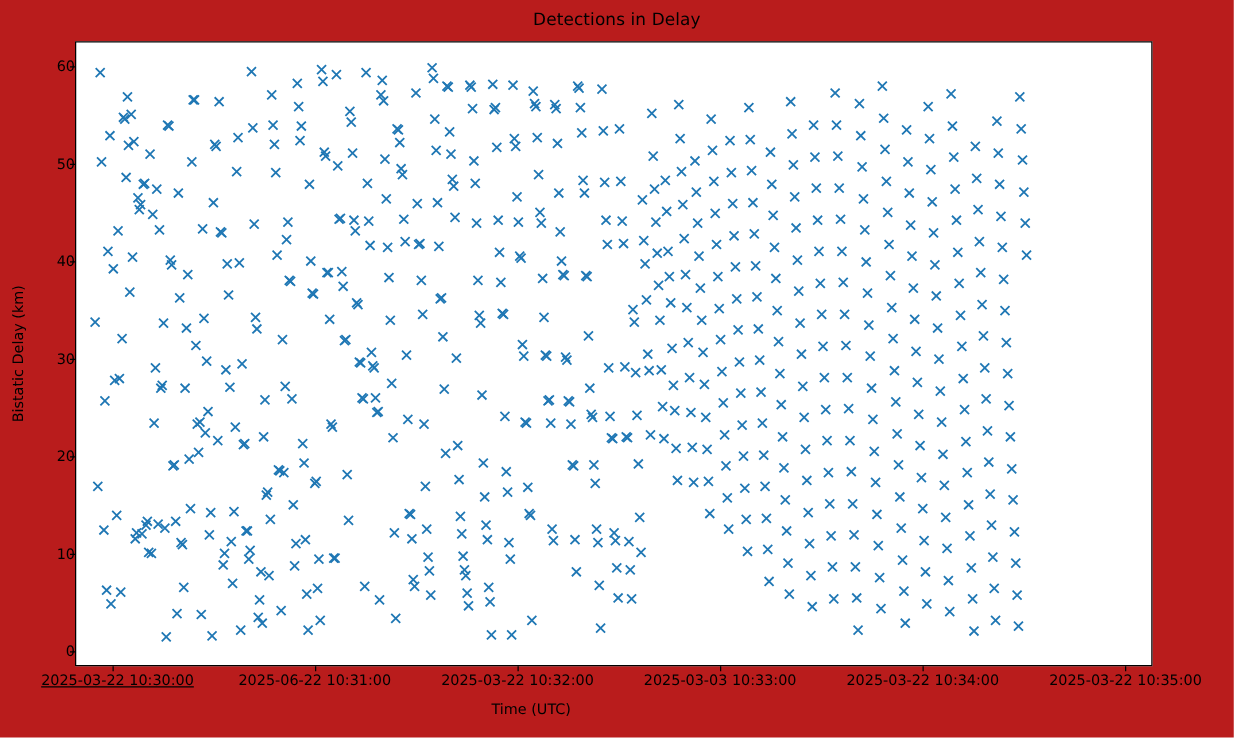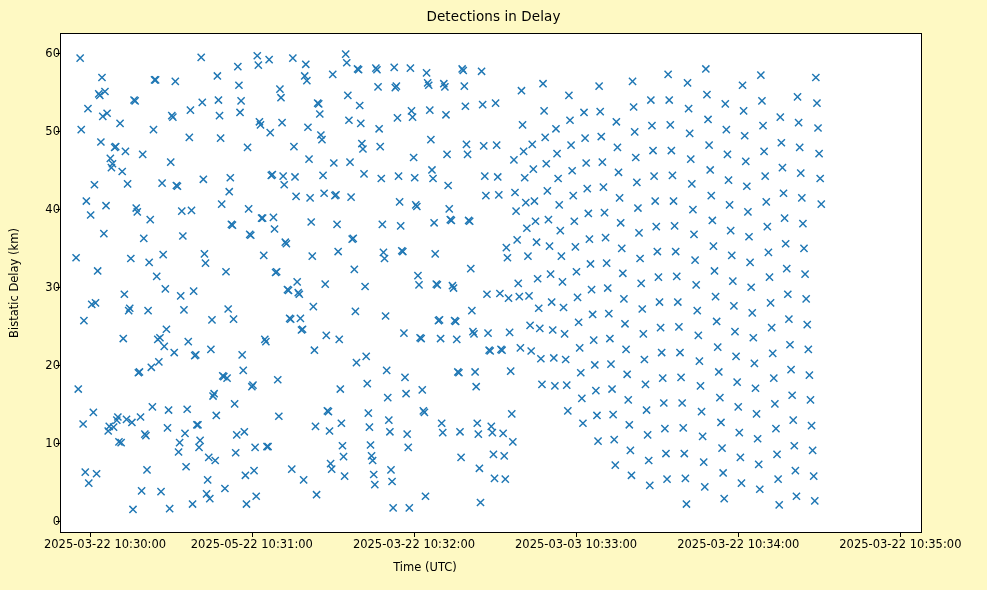--- a/index.html
+++ b/index.html
@@ -1,17 +1,17 @@
 <!DOCTYPE html>
 <html><head>
 <meta charset="utf-8">
 <style>
   html,body{margin:0;padding:0;background:#ffffff;}
   body{width:987px;height:590px;font-family:"DejaVu Sans",sans-serif;overflow:hidden;}
-  #figure{position:relative;width:987px;height:590px;background:#fef9c3;}
+  #figure{position:relative;width:987px;height:590px;background:#b91c1c;}
   #title{
     position:absolute;left:0;top:8px;width:987px;text-align:center;
     font-size:13.5px;color:#000;letter-spacing:.1px;
   }
   #axes{
     position:absolute;left:60px;top:33px;width:862px;height:500px;
     border:1.1px solid #000;box-sizing:border-box;background:#fff;overflow:hidden;
   }
   #points{position:absolute;left:0;top:0;width:100%;height:100%;}
   .ytick{position:absolute;right:927px;transform:translateY(-50%);
@@ -744,23 +744,23 @@
       <div class="ytick" style="top: 364.513px;">20</div>
       <div class="ytickmark" style="top: 364.513px;"></div>
       <div class="ytick" style="top: 286.51px;">30</div>
       <div class="ytickmark" style="top: 286.51px;"></div>
       <div class="ytick" style="top: 208.507px;">40</div>
       <div class="ytickmark" style="top: 208.507px;"></div>
       <div class="ytick" style="top: 130.504px;">50</div>
       <div class="ytickmark" style="top: 130.504px;"></div>
       <div class="ytick" style="top: 52.5008px;">60</div>
       <div class="ytickmark" style="top: 52.5008px;"></div>
-      <div class="xtick" style="left: 105px;">2025-03-22 10:30:00</div>
+      <div class="xtick" style="left: 94px; text-decoration: underline;">2025-03-22 10:30:00</div>
       <div class="xtickmark" style="left: 89.7241px;"></div>
-      <div class="xtick" style="left: 251.856px;">2025-05-22 10:31:00</div>
+      <div class="xtick" style="left: 251.856px;">2025-06-22 10:31:00</div>
       <div class="xtickmark" style="left: 251.856px;"></div>
       <div class="xtick" style="left: 413.987px;">2025-03-22 10:32:00</div>
       <div class="xtickmark" style="left: 413.987px;"></div>
       <div class="xtick" style="left: 576.119px;">2025-03-03 10:33:00</div>
       <div class="xtickmark" style="left: 576.119px;"></div>
       <div class="xtick" style="left: 738.251px;">2025-03-22 10:34:00</div>
       <div class="xtickmark" style="left: 738.251px;"></div>
       <div class="xtick" style="left: 900.382px;">2025-03-22 10:35:00</div>
       <div class="xtickmark" style="left: 900.382px;"></div>
     </div>

